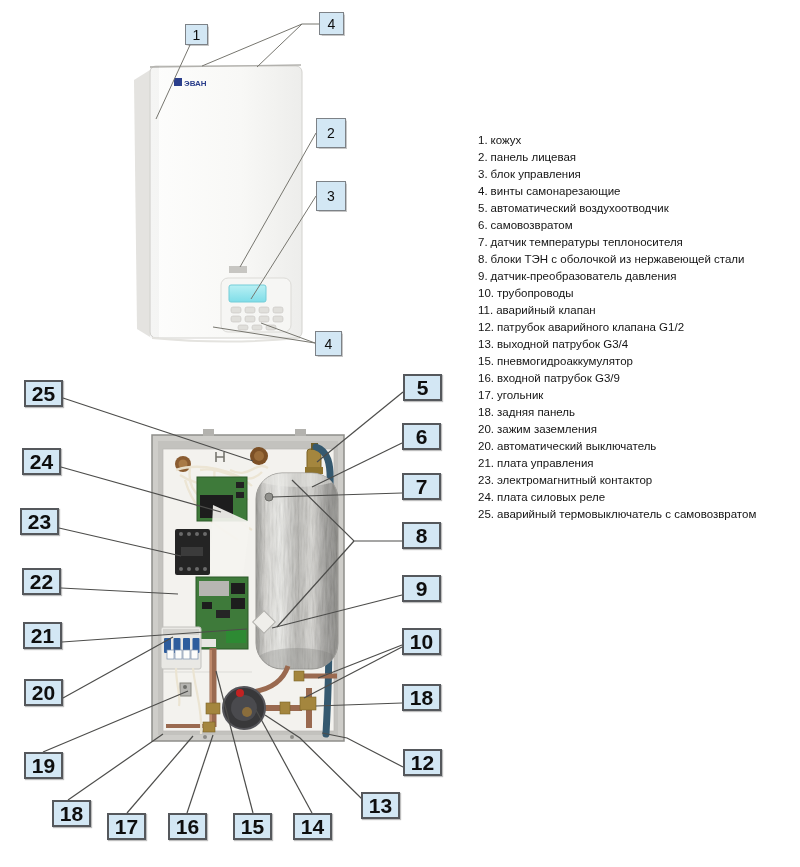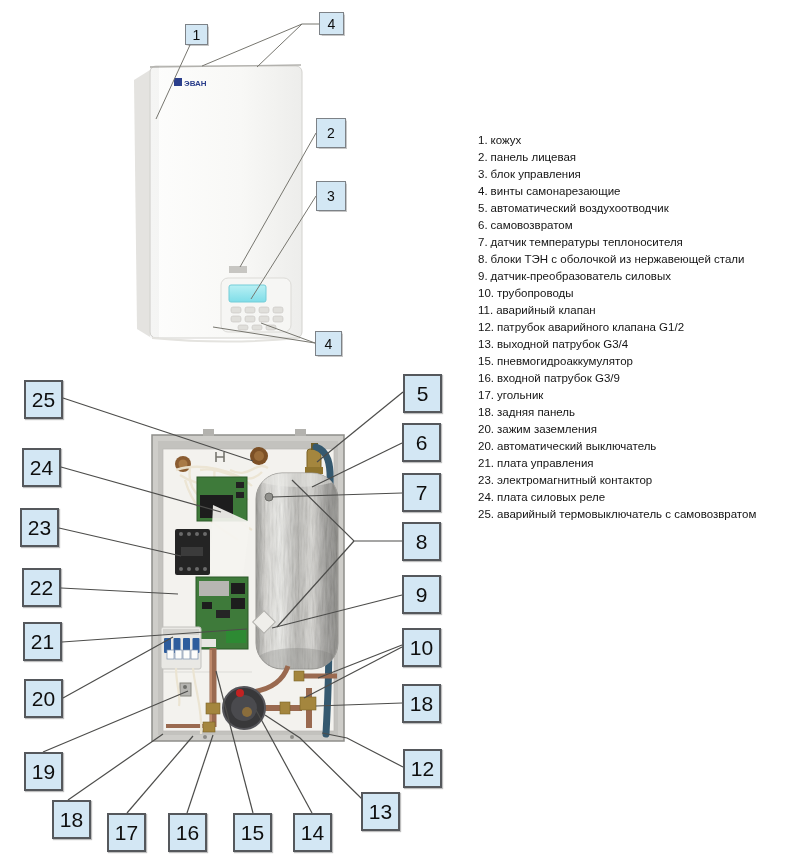--- a/index.html
+++ b/index.html
@@ -2,21 +2,21 @@
 <html><head>
 <meta charset="utf-8">
 <style>
   html,body{margin:0;padding:0;background:#fff;}
   .page{position:relative;width:800px;height:867px;background:#ffffff;
         font-family:"Liberation Sans",sans-serif;overflow:hidden;}
   .art{position:absolute;left:0;top:0;z-index:1;}
   .co{position:absolute;display:flex;align-items:center;justify-content:center;
       box-sizing:border-box;background:#d3e7f4;border:2px solid #55585c;
       color:#0e0e0e;z-index:3;box-shadow:1px 1px 1px rgba(70,70,70,.35);}
-  .co.lg{width:39px;height:39px;font-size:21px;}
+  .co.lg{width:39px;height:27px;font-size:21px;font-weight:bold;}
   .co.sm{border-width:1px;border-color:#7d8287;font-size:14px;
          box-shadow:.5px .5px 1px rgba(70,70,70,.3);}
   .legend{position:absolute;left:466px;top:120px;margin:12px;padding:0;list-style:none;
           font-size:11.5px;line-height:17px;color:#141414;white-space:nowrap;z-index:2;}
   .legend .n{margin-right:3px;}
 </style>
 </head>
 <body>
 
 <div class="page">
@@ -260,21 +260,21 @@
 
 <ol class="legend">
   <li><span class="n">1.</span><span>кожух</span></li>
   <li><span class="n">2.</span><span>панель лицевая</span></li>
   <li><span class="n">3.</span><span>блок управления</span></li>
   <li><span class="n">4.</span><span>винты самонарезающие</span></li>
   <li><span class="n">5.</span><span>автоматический воздухоотводчик</span></li>
   <li><span class="n">6.</span><span>самовозвратом</span></li>
   <li><span class="n">7.</span><span>датчик температуры теплоносителя</span></li>
   <li><span class="n">8.</span><span>блоки ТЭН с оболочкой из нержавеющей стали</span></li>
-  <li><span class="n">9.</span><span>датчик-преобразователь силовых</span></li>
+  <li><span class="n">9.</span><span>датчик-преобразователь давления</span></li>
   <li><span class="n">10.</span><span>трубопроводы</span></li>
   <li><span class="n">11.</span><span>аварийный клапан</span></li>
   <li><span class="n">12.</span><span>патрубок аварийного клапана G1/2</span></li>
   <li><span class="n">13.</span><span>выходной патрубок G3/4</span></li>
   <li><span class="n">15.</span><span>пневмогидроаккумулятор</span></li>
   <li><span class="n">16.</span><span>входной патрубок G3/9</span></li>
   <li><span class="n">17.</span><span>угольник</span></li>
   <li><span class="n">18.</span><span>задняя панель</span></li>
   <li><span class="n">20.</span><span>зажим заземления</span></li>
   <li><span class="n">20.</span><span>автоматический выключатель</span></li>

